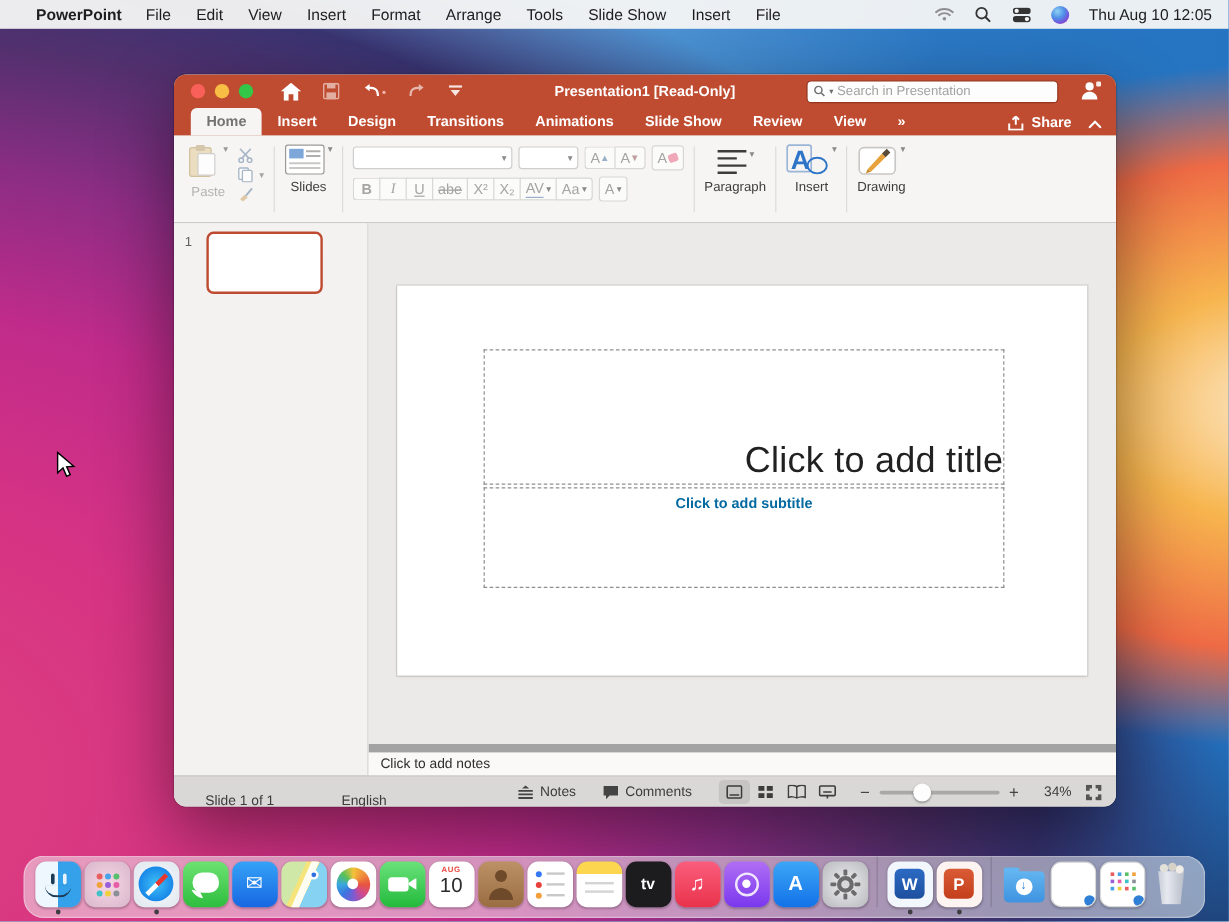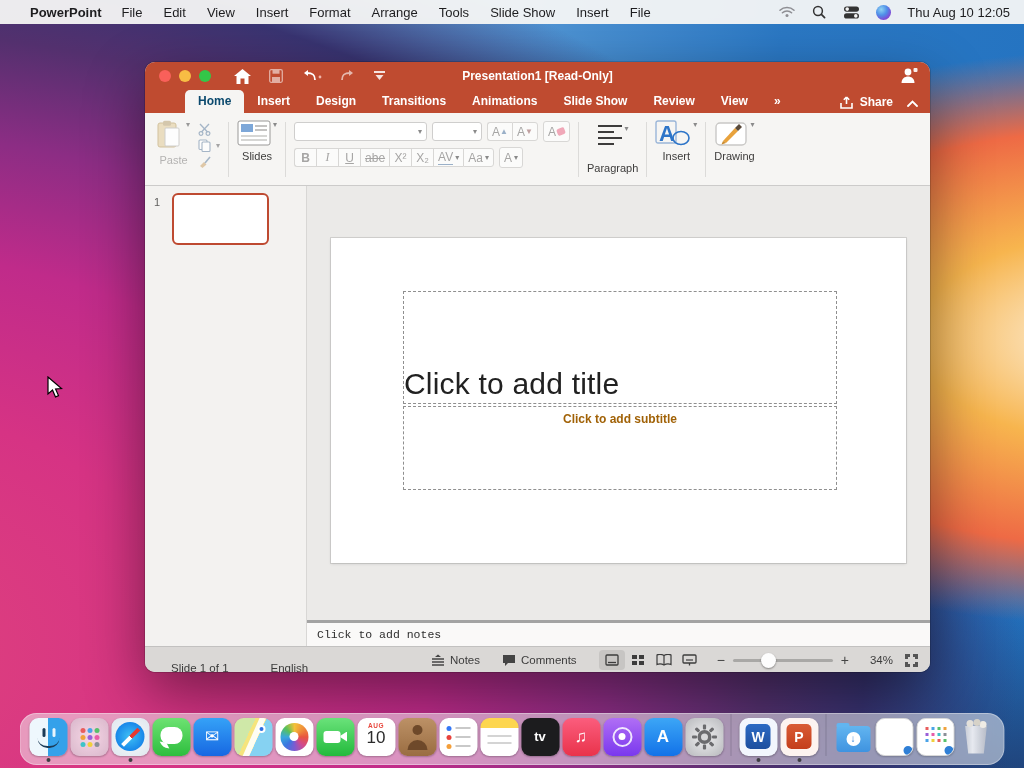--- a/index.html
+++ b/index.html
@@ -37,21 +37,21 @@
   .win-title { position:absolute; left:50%; transform:translateX(-50%); color:#fff; font-weight:bold; font-size:12px; white-space:nowrap; }
   .searchbox { position:absolute; right:48px; top:4.5px; width:210px; height:19px; background:#fdfdfd;
     border:1px solid #8f３; border:1px solid #93371f; border-radius:4px; display:flex; align-items:center; padding:0 5px; }
   .searchbox input { border:none; outline:none; background:transparent; font-size:11px; color:#333; width:100%; font-family:"Liberation Sans",sans-serif; }
   .searchbox input::placeholder { color:#a3a2a1; }
   .searchbox .mag { color:#6e6e6e; font-size:10px; display:flex; align-items:center; margin-right:3px; }
   .account { position:absolute; right:12px; top:5px; }
   
   .tabrow { height:23px; background:#BF4B30; display:flex; align-items:flex-end; padding-left:14px; font-size:12px; color:#fff; }
   .tab { padding:4px 13px 5px; font-weight:bold; white-space:nowrap; }
-  .tab.active { background:#F6F5F3; color:#0c4a6e; border-radius:5px 5px 0 0;margin-left:26px; }
+  .tab.active { background:#F6F5F3; color:#737373; border-radius:5px 5px 0 0; }
   .tabrow .tspacer { flex:1; }
   .share-area { display:flex; align-items:center; gap:5px; color:#fff; font-weight:bold; padding-bottom:4px; margin-right:10px; }
   .collapse { color:#fff; padding:0 12px 6px 4px; }
   
   .ribbon { height:73px; background:#F6F5F3; border-bottom:1px solid #CCCBCA; display:flex; align-items:stretch; padding:5px 8px 2px 12px; }
   .vdiv { width:1px; background:#DCDBD9; margin:4px 8px 6px; }
   .big-btn { display:flex; flex-direction:column; align-items:center; justify-content:flex-start; padding-top:2px; }
   .glabel { font-size:11px; color:#3d3c3b; margin-top:4px; white-space:nowrap; }
   .glabel.dim { color:#a9a8a7; }
   .ddarrow { font-size:8px; color:#8a8a8a; margin-left:2px; }
@@ -72,29 +72,29 @@
   .workspace { display:flex; height:460px; }
   .thumbs { width:162px; background:#F3F2F0; border-right:1px solid #D8D7D5; position:relative; flex-shrink:0; }
   .thumb-num { position:absolute; left:9px; top:10px; font-size:11px; color:#5f5e5d; }
   .thumb-box { position:absolute; left:27px; top:7px; width:97px; height:52px; background:#fff;
     border:2px solid #BE4A31; border-radius:6px; }
   .editor-col { flex:1; display:flex; flex-direction:column; background:#EBEAE8; }
   .canvas { flex:1; position:relative; }
   .slide { position:absolute; left:24px; top:52px; width:575px; height:325px; background:#fff;
     box-shadow:0 0 0 1px rgba(0,0,0,0.10), 0 1px 3px rgba(0,0,0,0.12); }
   .ph { position:absolute; border:1px dashed #8f8f8f; }
-  .ph-title { left:72px; top:53px; width:434px; height:113px; display:flex; align-items:flex-end; justify-content:flex-start; padding-bottom:2px; }
+  .ph-title { left:72px; top:53px; width:434px; height:113px; display:flex; align-items:flex-end; justify-content:flex-end; padding-bottom:2px; }
   .ph-title span { font-size:30px; color:#212121; letter-spacing:0.2px; }
   .ph-subtitle { left:72px; top:168px; width:434px; height:84px; display:flex; justify-content:center; padding-top:5px; }
-  .ph-subtitle span { font-size:12px; font-weight:bold; color:#a16207; }
-  .notesbar { height:26px; background:#FAF9F8; border-top:3px solid #a3a3a3; display:flex; align-items:center; padding-left:10px;font-family:Liberation Mono, monospace; }
+  .ph-subtitle span { font-size:12px; font-weight:bold; color:#0369a1; }
+  .notesbar { height:26px; background:#FAF9F8; border-top:7px solid #a3a3a3; display:flex; align-items:center; padding-left:10px; }
   .notesbar span { font-size:11.5px; color:#2e2e2e; }
   
   .statusbar { height:27px; background:#DAD8D6; border-top:1px solid #C2C1C0; display:flex; align-items:center; padding:0 12px; font-size:11.5px; color:#3c3c3c; }
-  .statusbar .sleft { display:flex; gap:42px; margin-left:14px;margin-top:16px; }
+  .statusbar .sleft { display:flex; gap:56px; margin-left:14px;margin-top:16px; }
   .statusbar .sspacer { flex:1; }
   .sb-btn { display:flex; align-items:center; gap:5px; margin-right:22px; }
   .view-btns { display:flex; align-items:center; margin-right:14px; }
   .vbtn { width:26px; height:20px; display:flex; align-items:center; justify-content:center; border-radius:4px; }
   .vbtn.sel { background:#C7C5C3; }
   .zoomctl { display:flex; align-items:center; gap:8px; margin-right:10px; }
   .ztrack { width:100px; height:3px; background:#a9a8a6; border-radius:2px; position:relative; }
   .zthumb { position:absolute; left:28px; top:-6px; width:15px; height:15px; border-radius:50%; background:#fdfdfd; box-shadow:0 1px 2px rgba(0,0,0,0.4); }
   .zsign { font-size:14px; color:#444; }
   .zpct { width:34px; text-align:right; margin-right:12px; }
@@ -250,20 +250,30 @@
             <path d="M9 4 C3 4 1 6 1 11" fill="none" stroke="#fff" stroke-width="1.8"></path>
           </svg>
       </span>
       <span class="qa-icon" style="opacity:0.85">
         <svg width="11" height="10" viewBox="0 0 11 10">
             <rect x="0" y="0" width="11" height="2" fill="#fff"></rect>
             <path d="M1.5 4 L9.5 4 L5.5 9 Z" fill="#fff"></path>
           </svg>
       </span>
       <span class="win-title">Presentation1 [Read-Only]</span>
+      <div class="searchbox">
+        <span class="mag">
+          <svg width="10" height="10" viewBox="0 0 10 10">
+              <circle cx="4" cy="4" r="3" fill="none" stroke="#6e6e6e" stroke-width="1.2"></circle>
+              <line x1="6.3" y1="6.3" x2="9" y2="9" stroke="#6e6e6e" stroke-width="1.3"></line>
+            </svg>
+        </span>
+        <span class="mag" style="font-size:7px;">▾</span>
+        <input type="text" placeholder="Search in Presentation" style="">
+      </div>
       <span class="account">
         <svg width="18" height="17" viewBox="0 0 18 17">
             <circle cx="8" cy="5" r="3.4" fill="#fff"></circle>
             <path d="M1.5 16 C1.5 11.5 5 9.5 8 9.5 C11 9.5 14.5 11.5 14.5 16 Z" fill="#fff"></path>
             <rect x="13.5" y="1" width="4" height="4" rx="1" fill="#fff" opacity="0.9"></rect>
           </svg>
       </span>
     </div>
 
     <div class="tabrow">
@@ -403,21 +413,21 @@
       <div class="big-btn">
         <span style="display:flex;align-items:flex-start;padding-top:4px;">
           <svg width="26" height="22" viewBox="0 0 26 22">
               <line x1="1" y1="2" x2="25" y2="2" stroke="#3d3c3b" stroke-width="2"></line>
               <line x1="1" y1="8" x2="17" y2="8" stroke="#3d3c3b" stroke-width="2"></line>
               <line x1="1" y1="14" x2="25" y2="14" stroke="#3d3c3b" stroke-width="2"></line>
               <line x1="1" y1="20" x2="17" y2="20" stroke="#3d3c3b" stroke-width="2"></line>
             </svg>
           <span class="ddarrow">▾</span>
         </span>
-        <span class="glabel" style="margin-top:16px;">Paragraph</span>
+        <span class="glabel" style="margin-top:4px;">Paragraph</span>
       </div>
 
       <div class="vdiv"></div>
 
       <div class="big-btn">
         <span style="display:flex;align-items:flex-start;">
           <svg width="36" height="28" viewBox="0 0 36 28">
               <rect x="1" y="1" width="20" height="22" rx="2" fill="none" stroke="#9ab5d8" stroke-width="1.4"></rect>
               <text x="4" y="21" font-size="22" font-weight="bold" fill="#2e75c8" font-family="Liberation Sans, sans-serif">A</text>
               <ellipse cx="26" cy="18" rx="8" ry="6.5" fill="none" stroke="#2e75c8" stroke-width="1.6"></ellipse>

